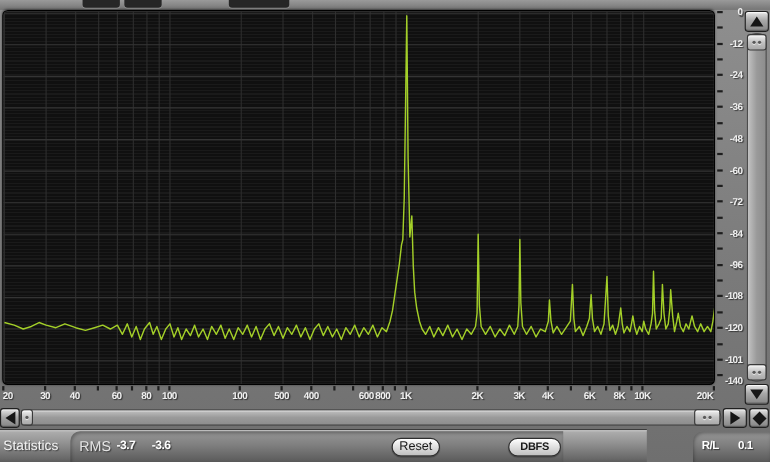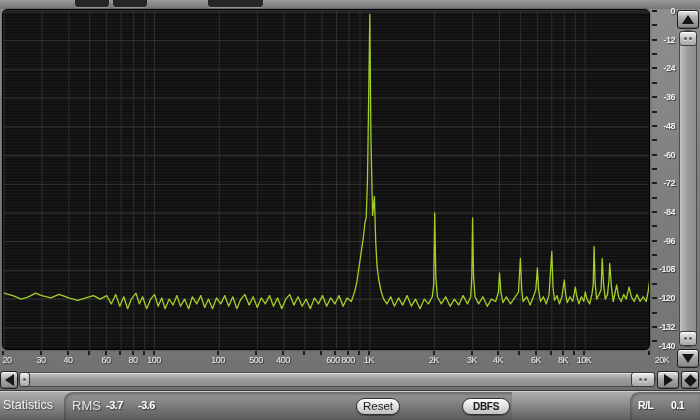--- a/index.html
+++ b/index.html
@@ -20,21 +20,21 @@
   .plot svg{position:absolute;left:0;top:0;}
   
   .y-ruler{position:absolute;left:651px;top:9px;width:26px;height:341px;}
   .y-tick{position:absolute;left:1px;width:5px;height:2px;background:#1d1d1d;}
   .y-label{position:absolute;right:2px;transform:translateY(-50%);
        font-size:9px;font-weight:bold;letter-spacing:-0.5px;color:#efefef;
        text-shadow:1px 1px 1px rgba(0,0,0,0.55);white-space:nowrap;}
   .x-ruler{position:absolute;left:0;top:350px;width:652px;height:18px;}
   .x-tick{position:absolute;top:1px;width:2px;height:4px;background:#1d1d1d;}
   .x-label{position:absolute;top:5px;transform:translateX(-50%);
-       font-size:9px;font-weight:normal;letter-spacing:-0.5px;color:#f0f0f0;
+       font-size:9px;font-weight:bold;letter-spacing:-0.5px;color:#f0f0f0;
        text-shadow:1px 1px 1px rgba(0,0,0,0.55);white-space:nowrap;text-align:center;}
   
   .sb-btn{position:absolute;background:linear-gradient(180deg,#e6e6e6,#a8a8a8 45%,#858585);
        border:1px solid #1f1f1f;border-radius:3px;
        box-shadow:inset 0 1px 0 rgba(255,255,255,0.8), inset 0 -1px 0 rgba(0,0,0,0.25);
        display:flex;align-items:center;justify-content:center;}
   .tri{width:0;height:0;}
   .tri-up{border-left:6px solid transparent;border-right:6px solid transparent;border-bottom:9px solid #161616;}
   .tri-down{border-left:6px solid transparent;border-right:6px solid transparent;border-top:9px solid #161616;}
   .tri-left{border-top:6px solid transparent;border-bottom:6px solid transparent;border-right:9px solid #161616;}
@@ -42,21 +42,21 @@
   .diamond{width:9px;height:9px;background:#161616;transform:rotate(45deg);}
   .sb-track{position:absolute;background:linear-gradient(180deg,#c2c2c2,#9a9a9a 50%,#8d8d8d);
        border:1px solid #4c4c4c;border-radius:8px;box-shadow:inset 0 1px 0 rgba(255,255,255,0.5);}
   .v-track{background:linear-gradient(90deg,#c2c2c2,#9a9a9a 50%,#8d8d8d);}
   .sb-handle{position:absolute;background:linear-gradient(180deg,#f2f2f2,#c2c2c2 50%,#a8a8a8);
        border:1px solid #3a3a3a;border-radius:3px;
        box-shadow:inset 0 1px 0 rgba(255,255,255,0.9);
        display:flex;align-items:center;justify-content:center;gap:2px;}
   .grip{width:3px;height:3px;background:#5a5a5a;border-radius:50%;box-shadow:0 1px 0 rgba(255,255,255,0.6);}
   
-  .toolbar{position:absolute;left:0;top:390px;width:700px;height:30px;
+  .toolbar{position:absolute;left:0;top:390px;width:588px;height:30px;
        background:linear-gradient(180deg,#b0b0b0,#929292 40%,#686868 90%,#5c5c5c);
        border-top:1px solid #3c3c3c;box-shadow:inset 0 1px 0 rgba(255,255,255,0.4);}
   .recessed{position:absolute;top:1px;bottom:0;
        background:linear-gradient(180deg,#979797,#7f7f7f 45%,#5a5a5a);
        box-shadow:inset 1px 2px 3px rgba(0,0,0,0.30);}
   .tb-label{position:absolute;top:0;height:29px;line-height:29px;font-size:12px;color:#f2f2f2;
        text-shadow:1px 1px 1px rgba(0,0,0,0.5);white-space:nowrap;}
   .tb-value{position:absolute;top:0;height:29px;line-height:29px;font-size:11px;font-weight:bold;
        letter-spacing:-0.5px;color:#fff;text-shadow:1px 1px 1px rgba(0,0,0,0.55);white-space:nowrap;}
   .pill{position:absolute;top:7px;height:17px;border-radius:9px;
@@ -151,21 +151,21 @@
       <div class="y-label" style="top:31px">-12</div>
       <div class="y-label" style="top:59px">-24</div>
       <div class="y-label" style="top:88px">-36</div>
       <div class="y-label" style="top:117px">-48</div>
       <div class="y-label" style="top:146px">-60</div>
       <div class="y-label" style="top:174px">-72</div>
       <div class="y-label" style="top:203px">-84</div>
       <div class="y-label" style="top:232px">-96</div>
       <div class="y-label" style="top:260px">-108</div>
       <div class="y-label" style="top:289px">-120</div>
-      <div class="y-label" style="top:318px">-132</div>
+      <div class="y-label" style="top:318px">-101</div>
       <div class="y-label" style="top:337px">-140</div>
     </div>
   <div class="x-ruler" id="x-ruler">
       <div class="x-tick" style="left:2px"></div>
       <div class="x-tick" style="left:40px"></div>
       <div class="x-tick" style="left:67px"></div>
       <div class="x-tick" style="left:88px"></div>
       <div class="x-tick" style="left:105px"></div>
       <div class="x-tick" style="left:119px"></div>
       <div class="x-tick" style="left:132px"></div>
@@ -201,21 +201,21 @@
       <div class="x-label" style="left:283px">400</div>
       <div class="x-label" style="left:333px">600</div>
       <div class="x-label" style="left:348px">800</div>
       <div class="x-label" style="left:369px">1K</div>
       <div class="x-label" style="left:434px">2K</div>
       <div class="x-label" style="left:472px">3K</div>
       <div class="x-label" style="left:498px">4K</div>
       <div class="x-label" style="left:536px">6K</div>
       <div class="x-label" style="left:563px">8K</div>
       <div class="x-label" style="left:584px">10K</div>
-      <div class="x-label" style="left:662px">20K</div>
+      <div class="x-label" style="left:641px">20K</div>
     </div>
 
   <div style="position:absolute;left:677px;top:9px;width:23px;height:360px;">
     <div class="sb-btn" style="left:0;top:1px;width:22px;height:19px;">
       <div class="tri tri-up"></div>
     </div>
     <div class="sb-track v-track" style="left:2px;top:21px;width:18px;height:317px;"></div>
     <div class="sb-handle" style="left:2px;top:22px;width:18px;height:15px;">
       <div class="grip"></div>
       <div class="grip"></div>

